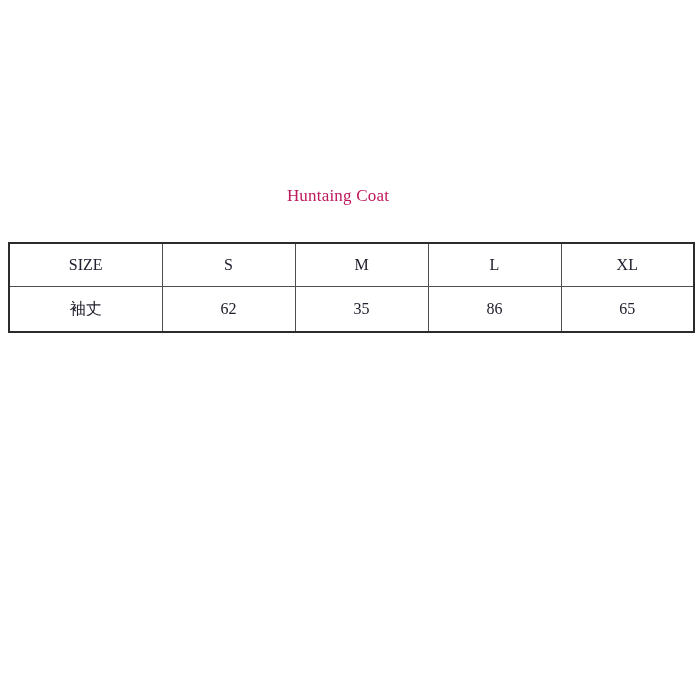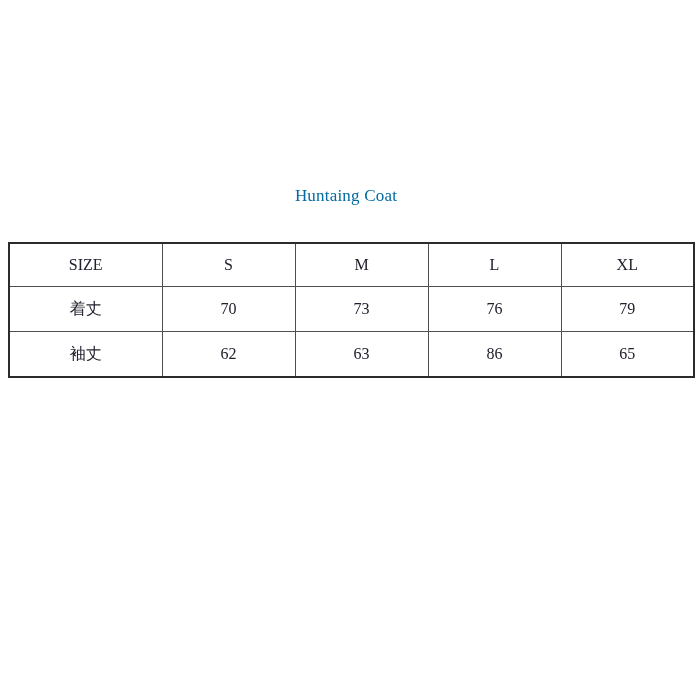--- a/index.html
+++ b/index.html
@@ -11,25 +11,25 @@
   .page {
     position: relative;
     width: 700px;
     height: 700px;
     background: #ffffff;
     overflow: hidden;
   }
   .chart-title {
     position: absolute;
     top: 186px;
-    left: 8px;
+    left: 0;
     width: 676px; 
     text-align: center;
     font-size: 17px;
-    color: #0369a1;
+    color: #be185d;
     letter-spacing: 0.2px;
   }
   table.size-chart {
     position: absolute;
     left: 8px;
     top: 242px;
     width: 684px;
     border-collapse: collapse;
     table-layout: fixed;
     border: 2px solid #2b2b2b;
@@ -69,29 +69,22 @@
       <tr>
         <th>SIZE</th>
         <th>S</th>
         <th>M</th>
         <th>L</th>
         <th>XL</th>
       </tr>
     </thead>
     <tbody>
       <tr>
-        <td>着丈</td>
-        <td>70</td>
-        <td>73</td>
-        <td>76</td>
-        <td>79</td>
-      </tr>
-      <tr>
         <td>袖丈</td>
         <td>62</td>
-        <td>63</td>
+        <td>35</td>
         <td>86</td>
         <td>65</td>
       </tr>
     </tbody>
   </table>
 
 </div>
 
 </body></html>

